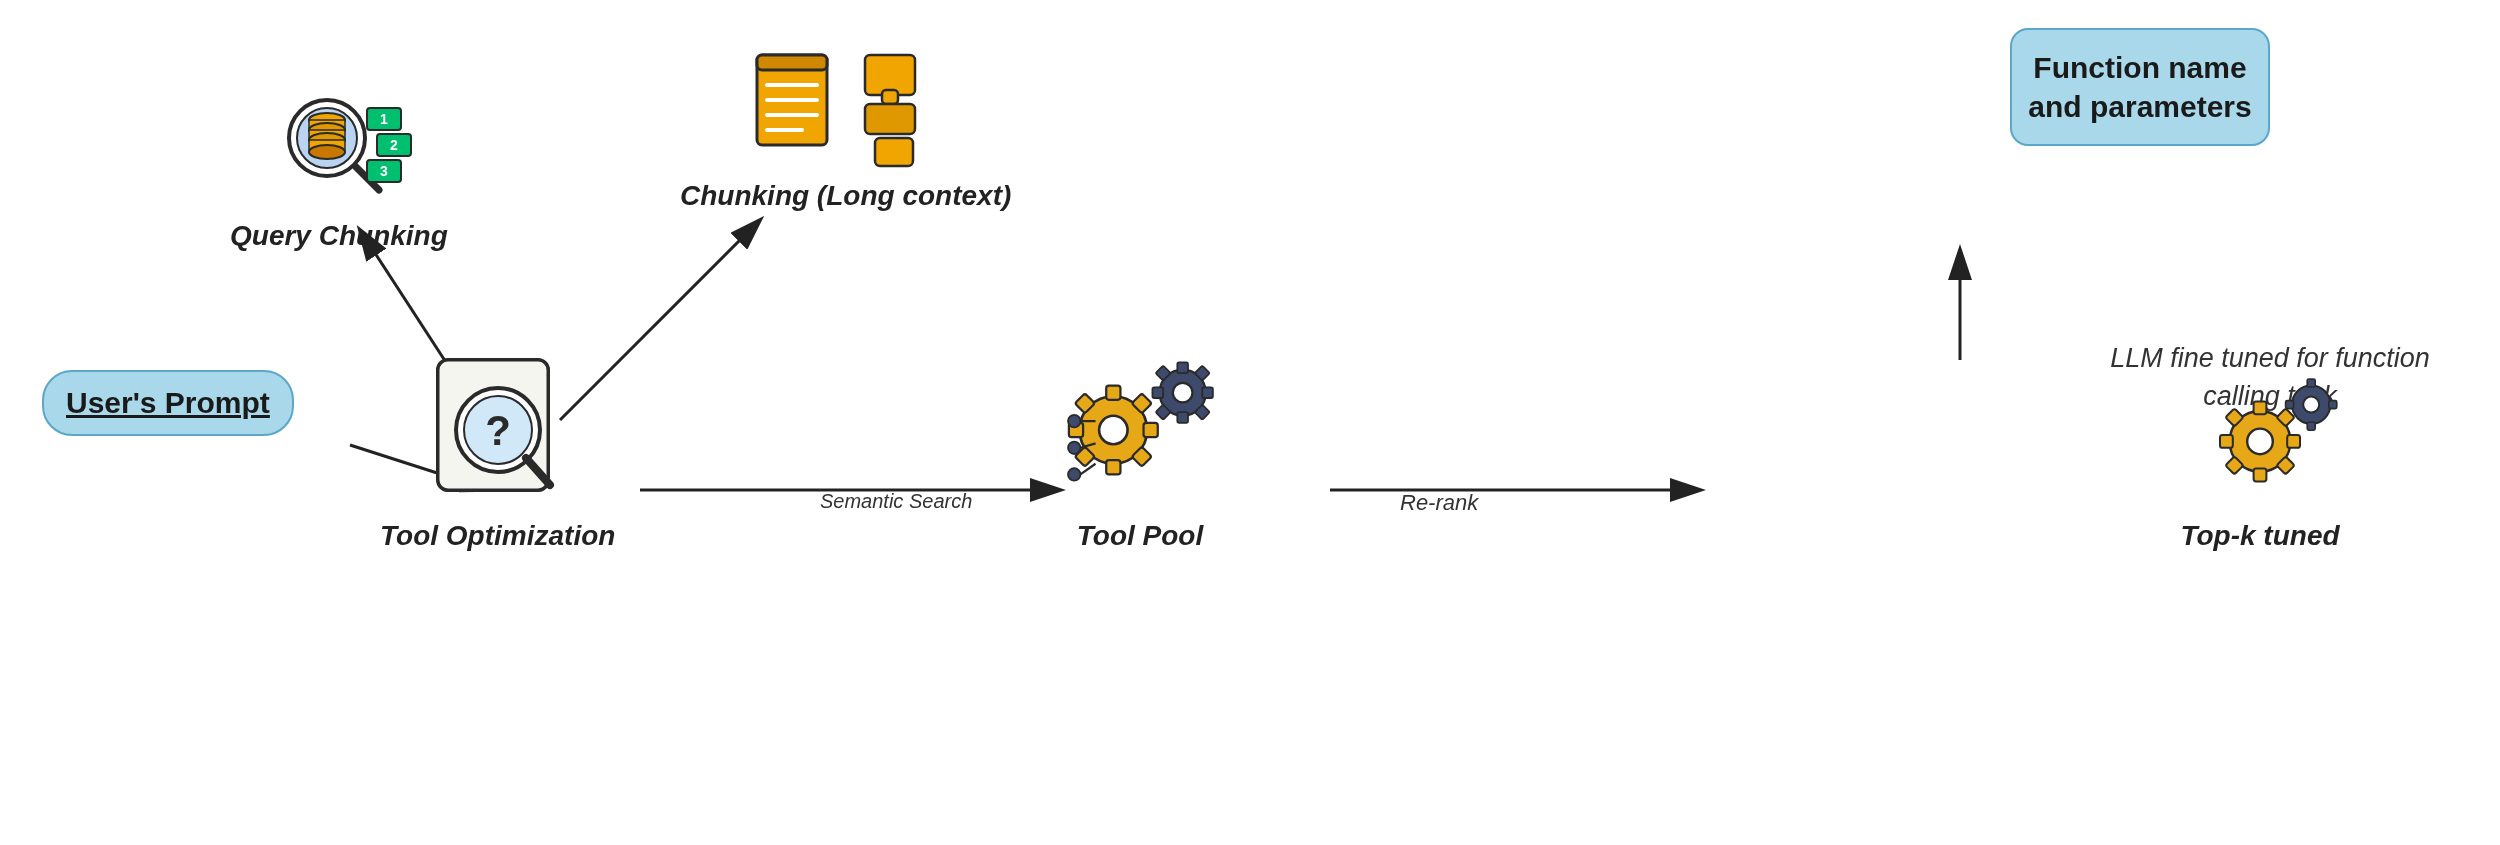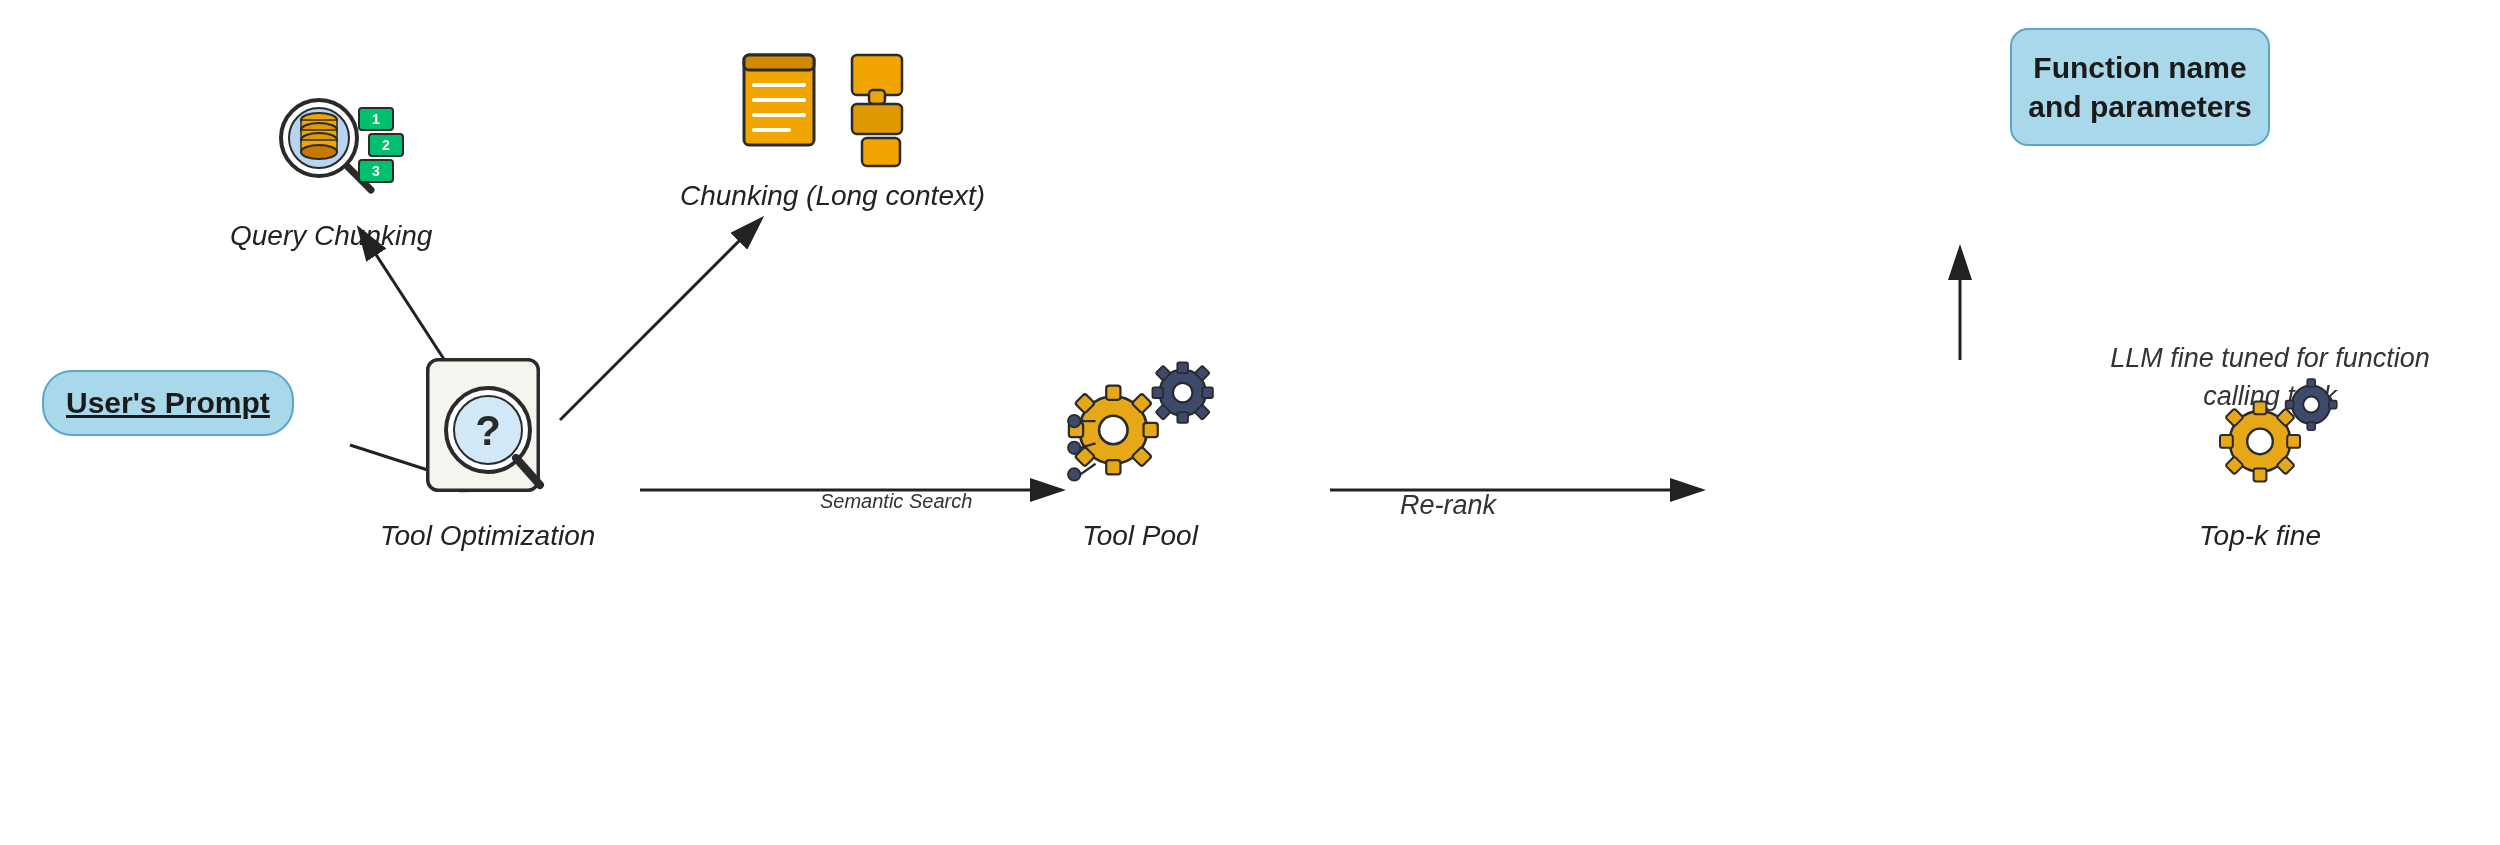--- a/index.html
+++ b/index.html
@@ -58,20 +58,21 @@
       line-height: 1.3;
     }
 
     
     .label {
       font-size: 28px;
       color: #222;
       margin-top: 10px;
       text-align: center;
       font-style: italic;
+      font-weight: bold;
     }
 
     
     .query-expansion {
       position: absolute;
       left: 230px;
       top: 60px;
     }
 
     
@@ -146,21 +147,21 @@
       font-size: 20px;
       font-style: italic;
       color: #333;
     }
 
     
     .rerank-label {
       position: absolute;
       left: 1400px;
       top: 490px;
-      font-size: 27px;
+      font-size: 22px;
       font-style: italic;
       color: #333;
     }
 
     
     .llm-label {
       position: absolute;
       right: 60px;
       top: 340px;
       font-size: 27px;
@@ -348,16 +349,16 @@
 
       <g transform="translate(164,42)">
         <circle cx="0" cy="0" r="24" fill="#3d4a6b" stroke="#2a2a2a" stroke-width="2.5"></circle>
         <circle cx="0" cy="0" r="10" fill="white" stroke="#2a2a2a" stroke-width="2.5"></circle>
         <rect x="-5" y="-32" width="10" height="10" rx="2" fill="#3d4a6b" stroke="#2a2a2a" stroke-width="2"></rect>
         <rect x="-5" y="22" width="10" height="10" rx="2" fill="#3d4a6b" stroke="#2a2a2a" stroke-width="2"></rect>
         <rect x="22" y="-5" width="10" height="10" rx="2" fill="#3d4a6b" stroke="#2a2a2a" stroke-width="2"></rect>
         <rect x="-32" y="-5" width="10" height="10" rx="2" fill="#3d4a6b" stroke="#2a2a2a" stroke-width="2"></rect>
       </g>
     </svg>
-    <div class="label">Top-k fine</div>
+    <div class="label">Top-k tuned</div>
   </div>
 
 </div>
 
 </body></html>

